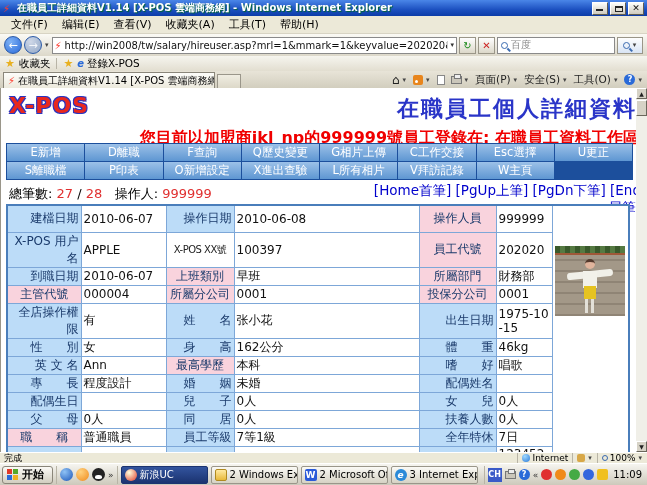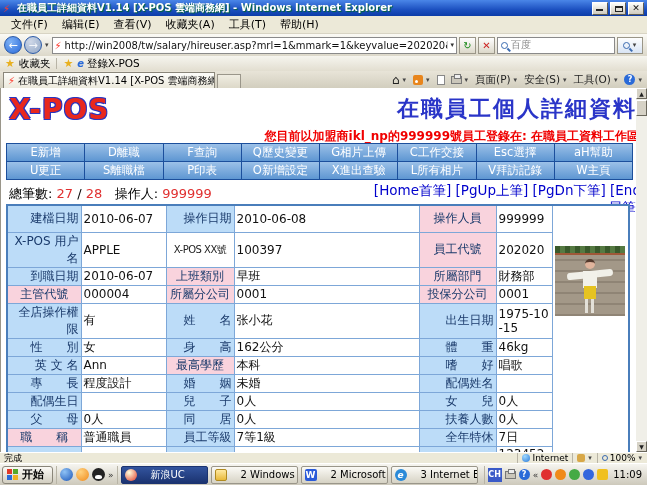--- a/index.html
+++ b/index.html
@@ -54,23 +54,23 @@
   .homeicon{font-size:12px}
   .feedicon{width:10px;height:10px;background:#e8851c;border-radius:2px;position:relative}
   .feedicon:after{content:"";position:absolute;left:2px;bottom:2px;width:3px;height:3px;background:#fff;border-radius:50%}
   .pageicon{width:8px;height:10px;background:#fff;border:1px solid #888}
   .printicon{width:11px;height:8px;background:#cac6ba;border:1px solid #777;position:relative}
   .printicon:before{content:"";position:absolute;top:-3px;left:2px;width:5px;height:3px;background:#eee;border:1px solid #777}
   .helpcircle{width:11px;height:11px;border-radius:50%;background:#2a6ad8;color:#fff;font-size:8px;text-align:center;line-height:11px;font-weight:bold}
 
   
   .content{position:absolute;top:88px;left:0;width:647px;height:364px;background:#fff;border-left:1px solid #9a968a}
-  .logo{position:absolute;left:8px;top:5px;font-size:28px;font-weight:900;color:#e8281e;letter-spacing:1px;text-shadow:1px 1px 0 #2a35c0,-1px 1px 0 #2a35c0,1px -1px 0 #2a35c0,-1px -1px 0 #2a35c0}
+  .logo{position:absolute;left:8px;top:5px;font-size:22px;font-weight:900;color:#e8281e;letter-spacing:1px;text-shadow:1px 1px 0 #2a35c0,-1px 1px 0 #2a35c0,1px -1px 0 #2a35c0,-1px -1px 0 #2a35c0}
   .pagetitle{position:absolute;left:0;top:6px;width:636px;text-align:right;font-family:"DejaVu Serif","Liberation Serif",serif;font-size:22px;font-weight:bold;color:#2a35c8;letter-spacing:2px}
-  .notice{position:absolute;right:8px;top:40px;color:#f00000;font-size:12px;font-weight:bold}
+  .notice{position:absolute;right:8px;top:40px;color:#f00000;font-size:16px;font-weight:bold}
   .btn-grid{position:absolute;left:5px;top:55px;width:627px;display:grid;grid-template-columns:repeat(8,1fr);gap:1px;background:#1c4f9c;border:1px solid #1c4f9c}
   .xbtn{height:17px;line-height:17px;text-align:center;color:#fff;font-size:11.5px;background:linear-gradient(#9cc1e8,#5e96d2);white-space:nowrap;overflow:hidden}
   .counter{position:absolute;left:8px;top:97px;font-size:13px}
   .counter .red{color:#e03030}
   .navlinks{position:absolute;right:6px;top:94px;width:272px;text-align:right;font-size:13.5px;line-height:17px}
   .navlinks a{color:#0000cc;text-decoration:none}
 
   table.emp{position:absolute;left:5px;top:116px;width:624px;border-collapse:collapse;table-layout:fixed;font-size:12px}
   table.emp td{border:1px solid #7da7d8;padding:0 2px;overflow:hidden}
   table.emp{border:2px solid #4a7ebb}
@@ -110,21 +110,21 @@
   .flag{width:12px;height:12px;display:grid;grid-template-columns:5px 5px;grid-template-rows:5px 5px;gap:1px}
   .flag i{display:block}
   .flag .r{background:#e03a2a}.flag .g{background:#54a82a}.flag .b{background:#2a6ad8}.flag .y{background:#f0b020}
   .qlaunch{display:flex;align-items:center;gap:3px;padding:0 3px;border-left:1px solid #b8b4a6;border-right:1px solid #b8b4a6;height:18px}
   .qicon{width:13px;height:13px;border-radius:50%}
   .qicon.uc{background:radial-gradient(circle at 35% 30%,#8fc2f5,#1a55b8)}
   .qicon.ww{background:radial-gradient(circle at 35% 30%,#ffd27f,#f08a1a)}
   .qicon.qq{background:#222;position:relative}
   .qicon.qq:after{content:"";position:absolute;left:3px;top:7px;width:7px;height:4px;background:#fff;border-radius:40%}
   .chev{font-size:9px;color:#333}
-  .taskbtn{height:18px;width:87px;border:1px solid #9a968a;border-radius:2px;background:linear-gradient(#fbfaf6,#d6d2c4);display:flex;align-items:center;padding:0 3px;gap:14px;font-size:10px;white-space:nowrap;overflow:hidden}
+  .taskbtn{height:18px;width:87px;border:1px solid #9a968a;border-radius:2px;background:linear-gradient(#fbfaf6,#d6d2c4);display:flex;align-items:center;padding:0 3px;gap:3px;font-size:10px;white-space:nowrap;overflow:hidden}
   .taskbtn.active{background:linear-gradient(#33549e,#1b3370);color:#fff;border-color:#1b3370}
   .ticon{width:12px;height:12px;flex:none;border-radius:2px;display:flex;align-items:center;justify-content:center;font-size:9px;font-weight:bold}
   .ticon.sina{border-radius:50%;background:radial-gradient(circle at 35% 30%,#ffd,#e03a2a)}
   .ticon.folder{background:linear-gradient(#ffe9a0,#e8b93a);border:1px solid #b08a20}
   .ticon.word{color:#fff;background:#2a5ad8}
   .ticon.iee{color:#fff;background:#2a8ad8;border-radius:50%;font-style:italic}
   .tray{margin-left:auto;display:flex;align-items:center;gap:3px;height:18px;border-left:1px solid #b8b4a6;padding:0 3px;font-size:10px}
   .chbox{width:14px;height:14px;background:#3a5ac8;color:#fff;font-size:8px;font-weight:bold;text-align:center;line-height:14px}
   .trayicon{width:11px;height:11px;border-radius:50%}
   .clock{font-size:10px;padding-left:2px}
@@ -231,21 +231,20 @@
   <div class="pagetitle">在職員工個人詳細資料</div>
   <div class="notice">您目前以加盟商ikl_np的999999號員工登錄在: 在職員工資料工作區</div>
   <div class="btn-grid" id="btn-grid">
       <div class="xbtn">E新增</div>
       <div class="xbtn">D離職</div>
       <div class="xbtn">F查詢</div>
       <div class="xbtn">Q歷史變更</div>
       <div class="xbtn">G相片上傳</div>
       <div class="xbtn">C工作交接</div>
       <div class="xbtn">Esc選擇</div>
-      <div class="xbtn">aH幫助</div>
       <div class="xbtn">U更正</div>
       <div class="xbtn">S離職檔</div>
       <div class="xbtn">P印表</div>
       <div class="xbtn">O新增設定</div>
       <div class="xbtn">X進出查驗</div>
       <div class="xbtn">L所有相片</div>
       <div class="xbtn">V拜訪記錄</div>
       <div class="xbtn">W主頁</div>
     </div>
   <div class="counter">

